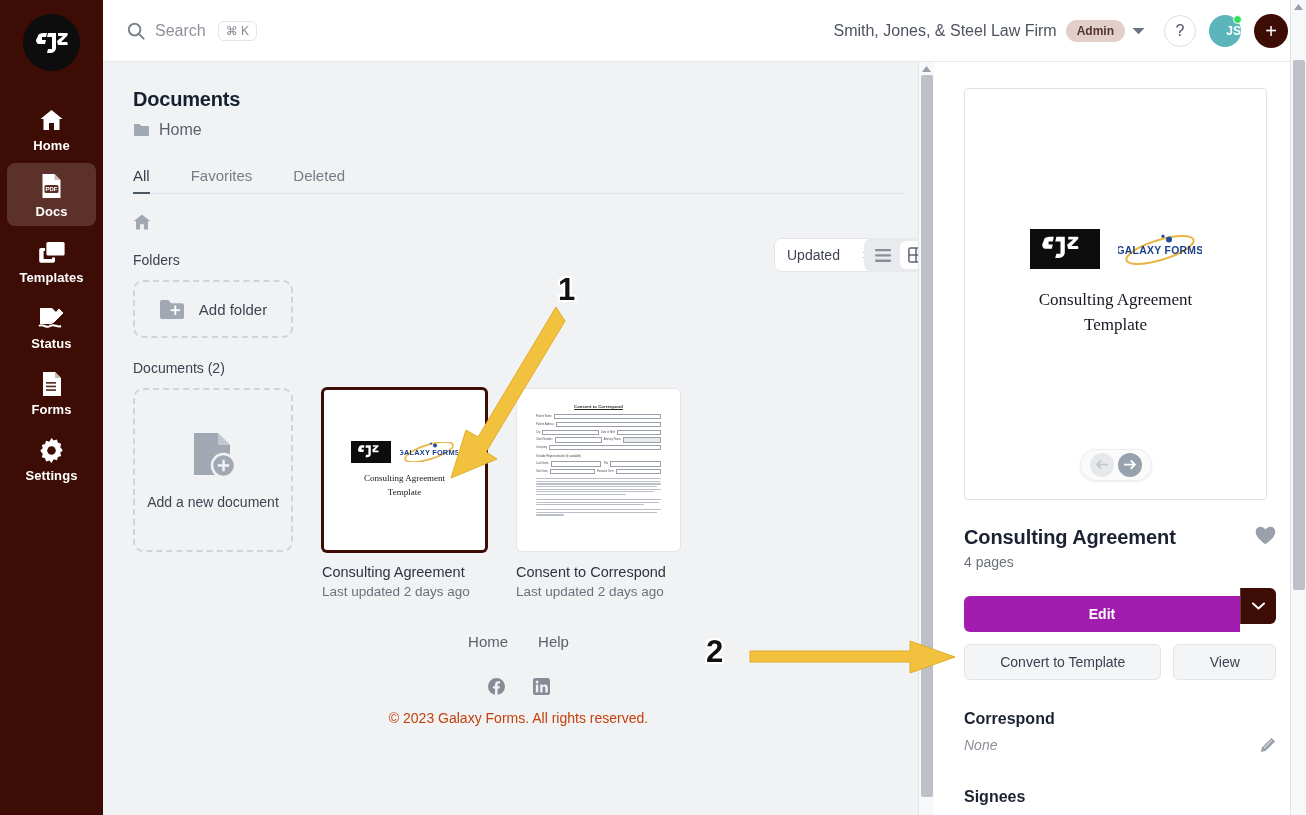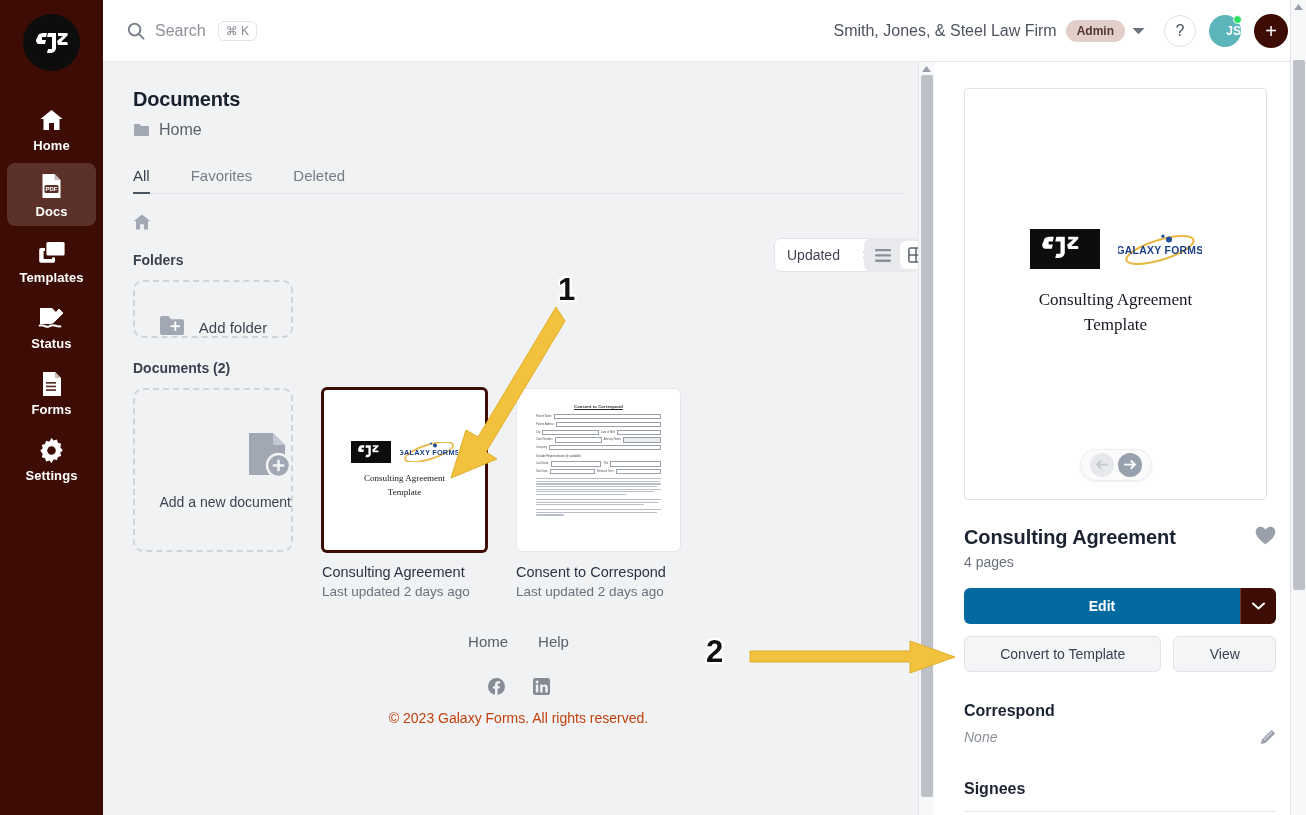--- a/index.html
+++ b/index.html
@@ -132,25 +132,25 @@
   .view-btn {
     width:31px; height:28px; border-radius:6px;
     display:flex; align-items:center; justify-content:center; cursor:pointer;
   }
   .view-btn.active { background:#ffffff; }
   .view-btn svg { display:block; }
 
   .crumb-icons { margin-top: 20px; display:flex; align-items:center; }
   .crumb-icons svg { display:block; fill:#a2a8b3; }
 
-  .sec-label { font-size:14px; font-weight:bold; color:#3a4150; margin-top: 22px; }
+  .sec-label { font-size:14px; font-weight:normal; color:#3a4150; margin-top: 22px; }
 
   .dashed-card {
     border: 2px dashed #cfd3da; border-radius: 10px;
-    display:flex; align-items:flex-end; justify-content:center;
+    display:flex; align-items:center; justify-content:center;
     cursor:pointer; background: transparent;
   }
   .add-folder-card { width: 160px; height: 58px; gap: 14px; margin-top: 12px; }
   .add-folder-card .fi svg { display:block; }
   .add-folder-card .lbl { font-size:15px; color:#3e4452; }
 
   .docs-grid { margin-top: 12px; display:flex; gap: 29px; align-items:flex-start; }
   .add-doc-card {
     width: 160px; height: 164px; flex-direction:column; gap:11px;
   }
@@ -233,24 +233,24 @@
   .pg-btn.next { background:#98a1ae; }
   .pg-btn svg { display:block; }
 
   .rp-title-row { display:flex; align-items:flex-start; justify-content:space-between; margin-top: 26px; }
   .rp-title { font-size:20px; font-weight:bold; color:#1b2232; letter-spacing:-.1px; }
   .rp-pages { font-size:14px; color:#6b717c; margin-top:5px; }
   .heart svg { display:block; fill:#99a0ab; cursor:pointer; }
 
   .edit-row { display:flex; margin-top: 18px; }
   .edit-btn {
-    flex:1 1 auto; height: 36px; background:#0369a1; color:#fff;
+    flex:1 1 auto; height: 36px; background:#a21caf; color:#fff;
     font-size:14px; font-weight:bold;
     display:flex; align-items:center; justify-content:center;
-    border-radius:6px 0 0 6px; cursor:pointer;
+    border-radius:6px 0 0 6px; cursor:pointer;margin-top:8px;
   }
   .edit-caret {
     width: 36px; height:36px; background:#3d0d05;
     border-left: 1px solid #6b3a32; border-radius:0 6px 6px 0;
     display:flex; align-items:center; justify-content:center; cursor:pointer;
   }
   .edit-caret svg { display:block; stroke:#fff; fill:none; stroke-width:2; }
 
   .twin-row { display:flex; gap: 12px; margin-top: 12px; }
   .ghost-btn {

